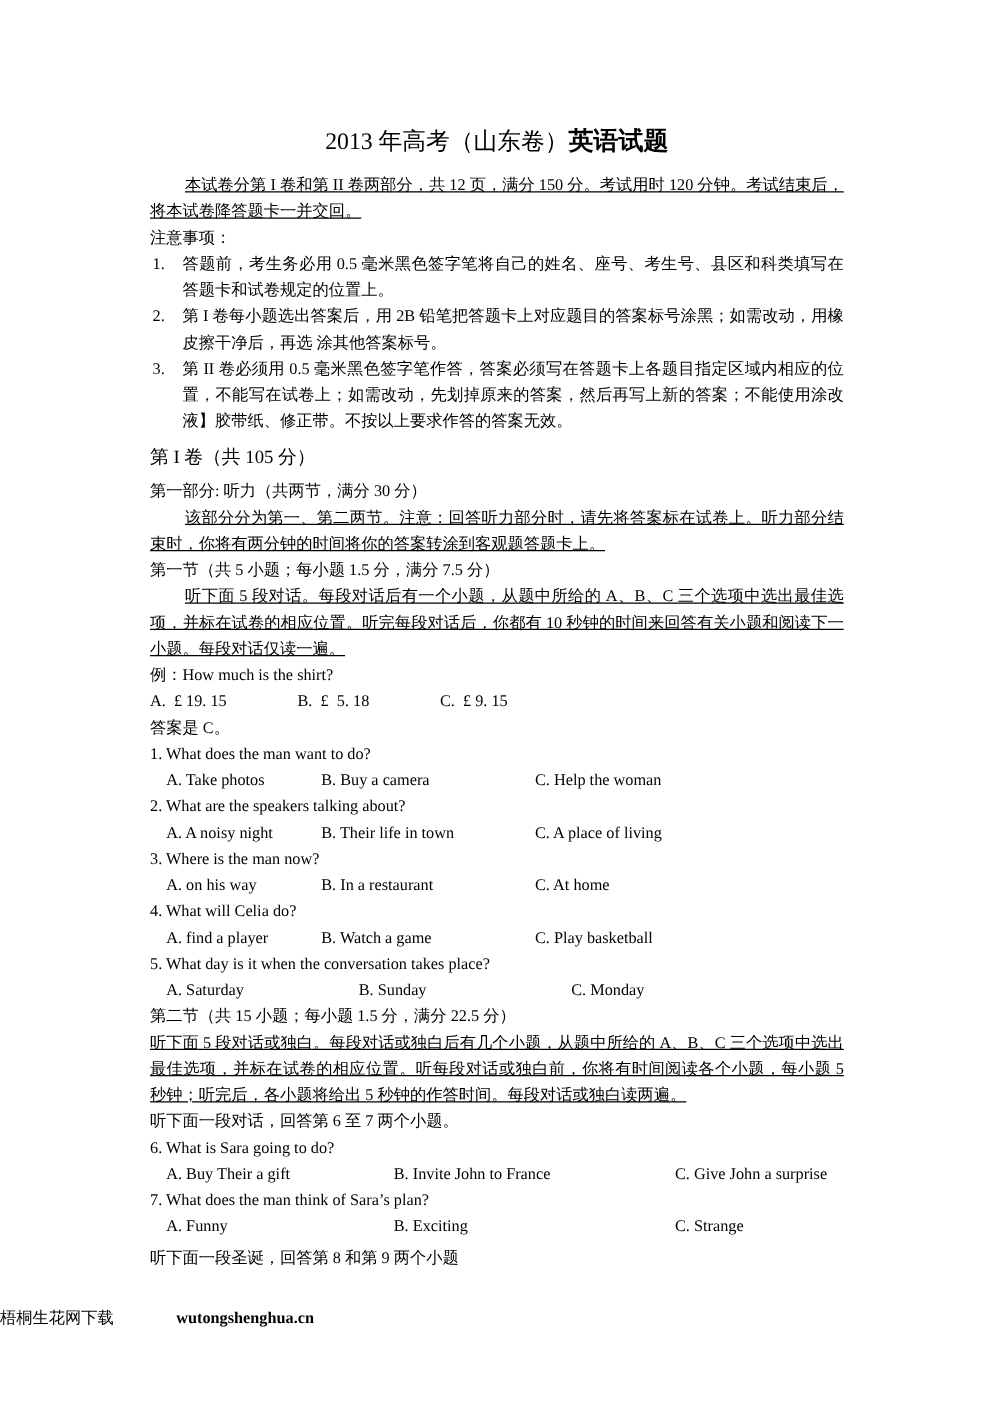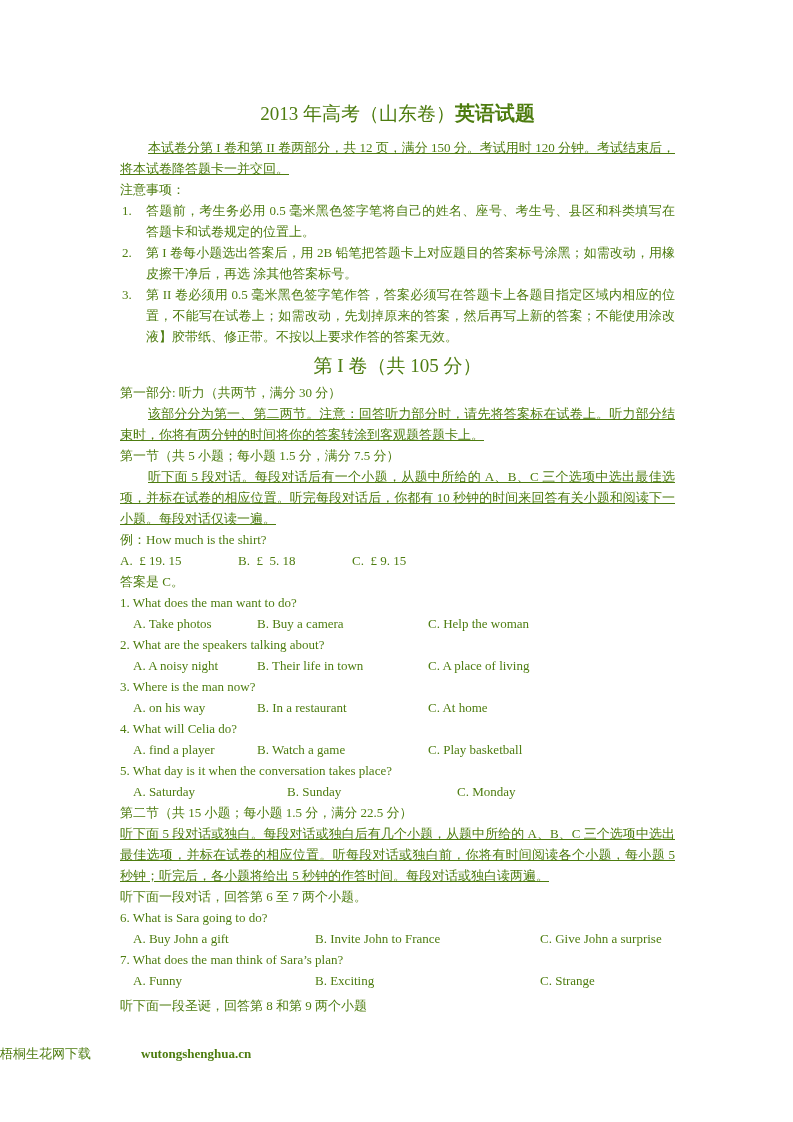--- a/index.html
+++ b/index.html
@@ -1,30 +1,30 @@
 <!DOCTYPE html>
 <html><head>
 <meta charset="utf-8">
 <style>
   html,body{margin:0;padding:0;background:#ffffff;}
   .page{
-    width:793px;height:1122px;background:#ffffff;color:#4d7c0f;
+    width:793px;height:1122px;background:#ffffff;color:#000000;
     font-family:"Liberation Serif","DejaVu Serif",serif;
     font-size:13px;line-height:21px;
     position:relative;box-sizing:border-box;
     padding:98px 118px 0 120px;overflow:hidden;
   }
   .title{font-size:19px;font-weight:normal;text-align:center;margin:0 0 8px 0;line-height:30px;}
   .title .bold{font-weight:bold;font-size:20px;}
   .para{margin:0;text-align:justify;text-decoration:underline;}
   .indent{text-indent:28px;}
   .line{margin:0;}
   .notice-item{position:relative;padding-left:26px;text-align:justify;margin:0;}
   .notice-item .num{position:absolute;left:2px;top:0;}
-  .volume-heading{font-size:19px;font-weight:normal;text-align:center;margin:5px 0 2px 0;line-height:28px;}
+  .volume-heading{font-size:15px;font-weight:normal;margin:5px 0 2px 0;line-height:28px;}
   .optrow{position:relative;height:21px;}
   .optrow span{position:absolute;top:0;white-space:pre;}
   .cols-ex .oa{left:0}   .cols-ex .ob{left:118px} .cols-ex .oc{left:232px}
   .cols-q  .oa{left:13px}.cols-q  .ob{left:137px} .cols-q  .oc{left:308px}
   .cols-q5 .oa{left:13px}.cols-q5 .ob{left:167px} .cols-q5 .oc{left:337px}
   .cols-q67 .oa{left:13px}.cols-q67 .ob{left:195px}.cols-q67 .oc{left:420px}
   .note-last{margin-top:4px;}
   .footer{position:absolute;left:0;right:0;bottom:58px;font-size:13px;}
   .footer .gap{display:inline-block;width:50px;}
   .footer .url{font-weight:bold;}
@@ -103,21 +103,21 @@
     <span class="ob">B. Sunday</span>
     <span class="oc">C. Monday</span>
   </div>
 
   <p class="line">第二节（共 15 小题；每小题 1.5 分，满分 22.5 分）</p>
   <p class="para">听下面 5 段对话或独白。每段对话或独白后有几个小题，从题中所给的 A、B、C 三个选项中选出最佳选项，并标在试卷的相应位置。听每段对话或独白前，你将有时间阅读各个小题，每小题 5 秒钟；听完后，各小题将给出 5 秒钟的作答时间。每段对话或独白读两遍。</p>
   <p class="line">听下面一段对话，回答第 6 至 7 两个小题。</p>
 
   <p class="line">6. What is Sara going to do?</p>
   <div class="optrow cols-q67">
-    <span class="oa">A. Buy John a gift</span>
+    <span class="oa">A. Buy Their a gift</span>
     <span class="ob">B. Invite John to France</span>
     <span class="oc">C. Give John a surprise</span>
   </div>
 
   <p class="line">7. What does the man think of Sara’s plan?</p>
   <div class="optrow cols-q67">
     <span class="oa">A. Funny</span>
     <span class="ob">B. Exciting</span>
     <span class="oc">C. Strange</span>
   </div>

